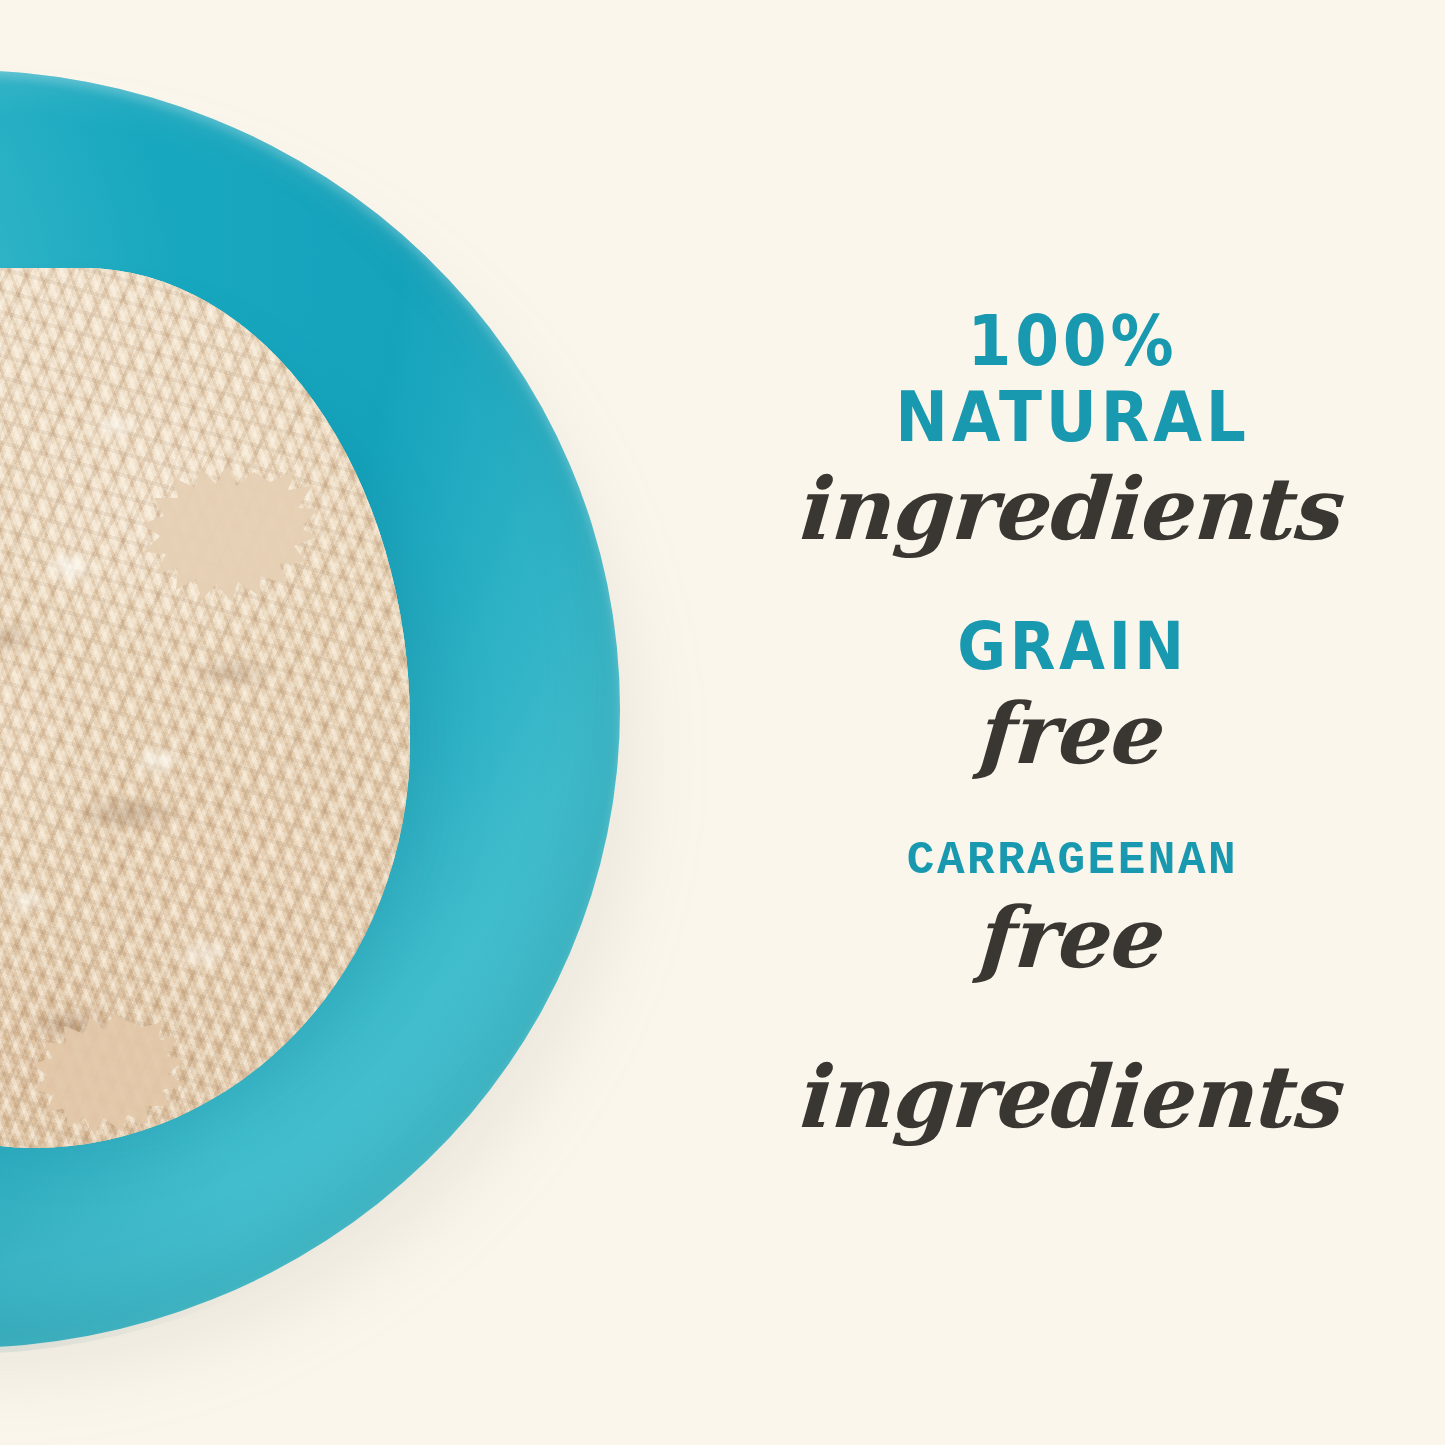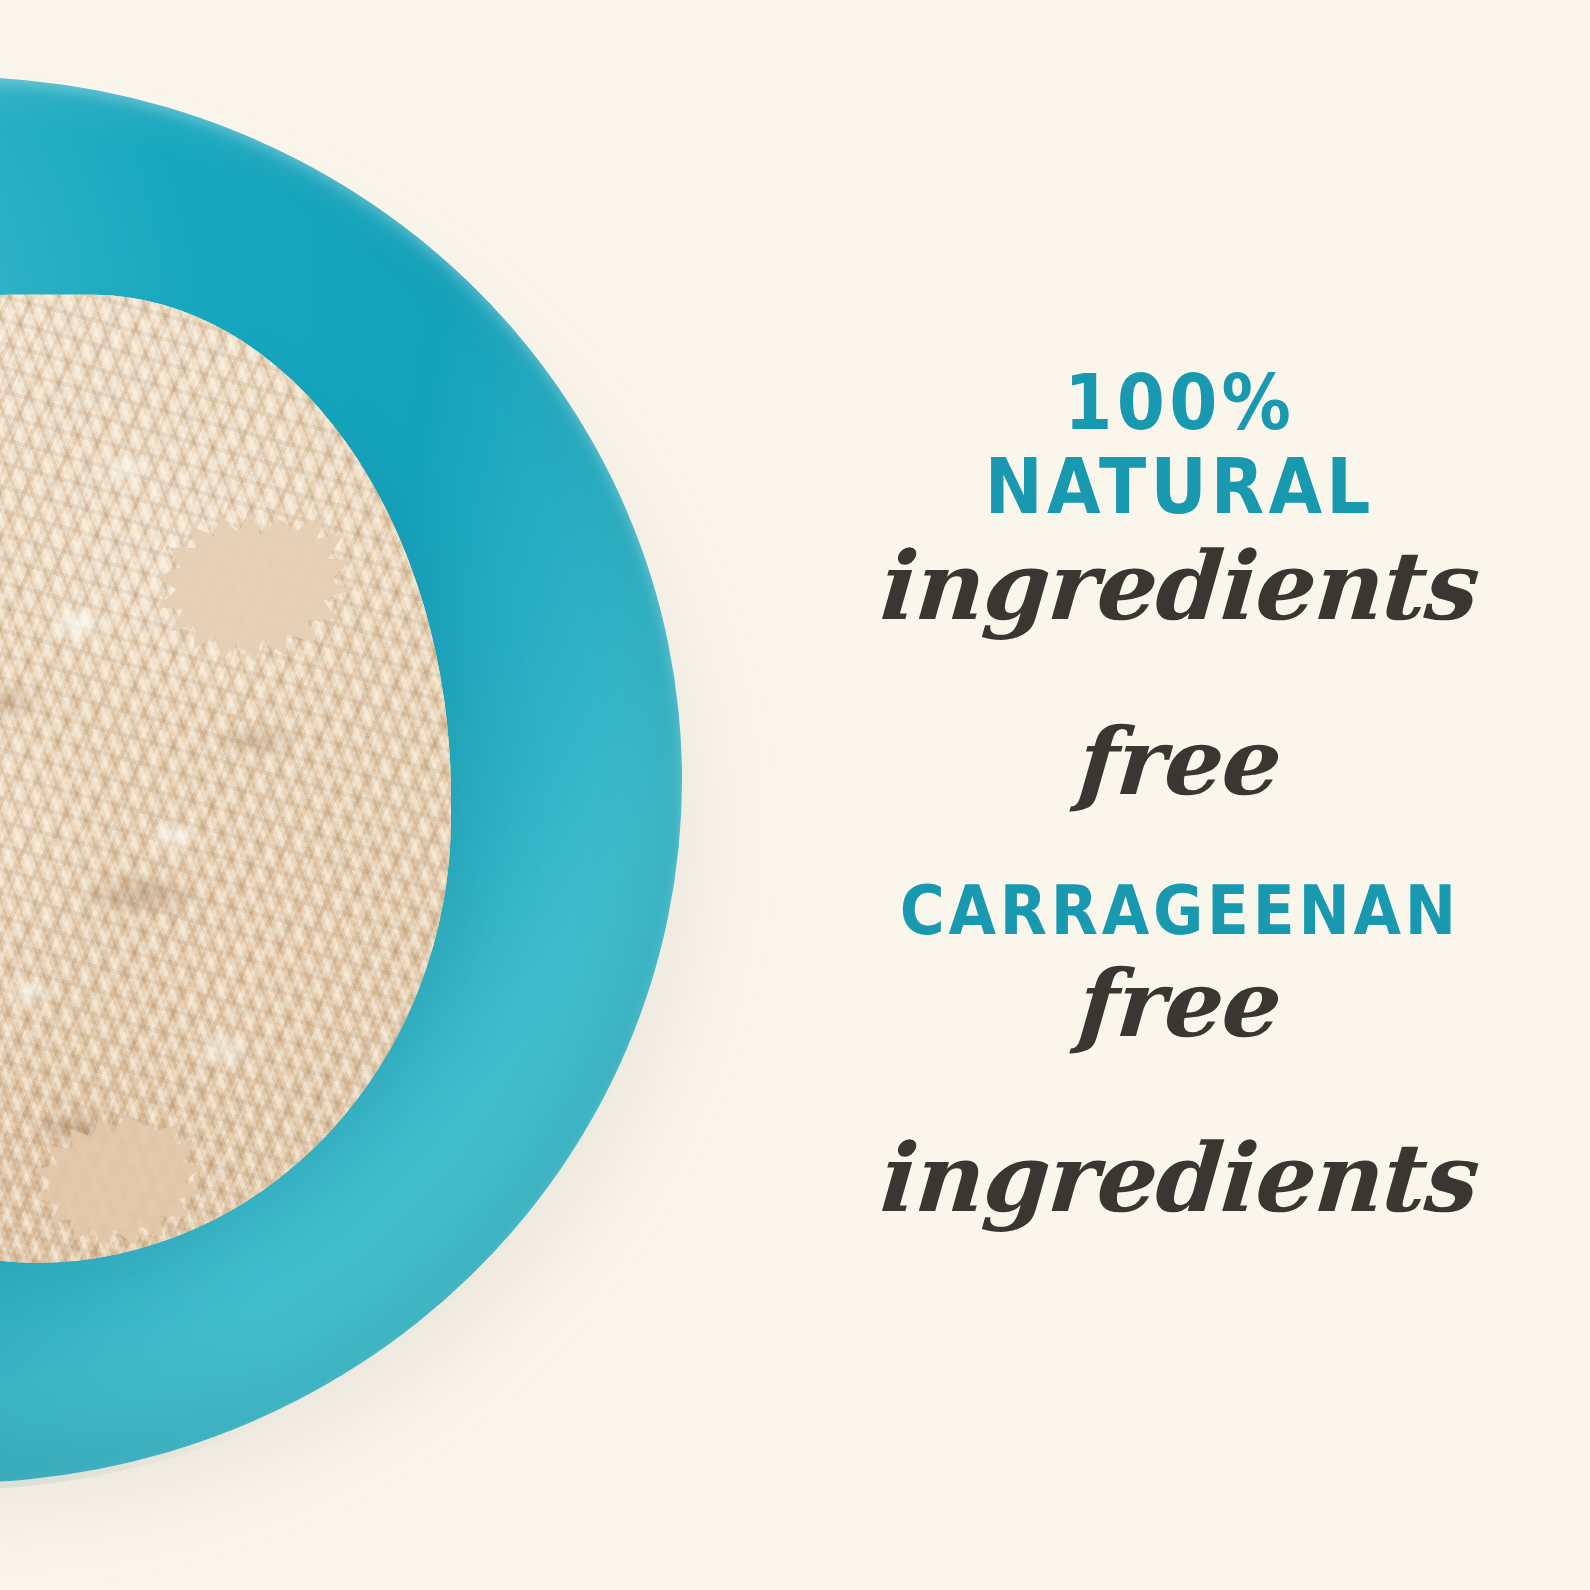--- a/index.html
+++ b/index.html
@@ -190,21 +190,21 @@
   }
 
   
   #c1 .kicker{font-size:70px;}
   #c1 .kicker .l2{display:block;font-size:70px;margin-top:6px;}
   #c1 .script{font-size:86px;margin-top:14px;}
 
   #c2 .kicker{font-size:66px;}
   #c2 .script{font-size:84px;margin-top:12px;}
 
-  #c3 .kicker{font-size:62px;}
+  #c3 .kicker{font-size:46px;font-family:Liberation Mono, monospace;}
   #c3 .script{font-size:84px;margin-top:12px;}
 
   #c4 .kicker{font-size:66px;}
   #c4 .script{font-size:86px;margin-top:12px;}
 </style>
 </head>
 <body>
 
 <div id="stage">
 
@@ -244,20 +244,21 @@
 
     <div class="claim" id="c1">
       <span class="kicker">
         <span>100%</span>
         <span class="l2">NATURAL</span>
       </span>
       <span class="script">ingredients</span>
     </div>
 
     <div class="claim" id="c2">
+      <span class="kicker">GRAIN</span>
       <span class="script">free</span>
     </div>
 
     <div class="claim" id="c3">
       <span class="kicker">CARRAGEENAN</span>
       <span class="script">free</span>
     </div>
 
     <div class="claim" id="c4">
       <span class="script">ingredients</span>

